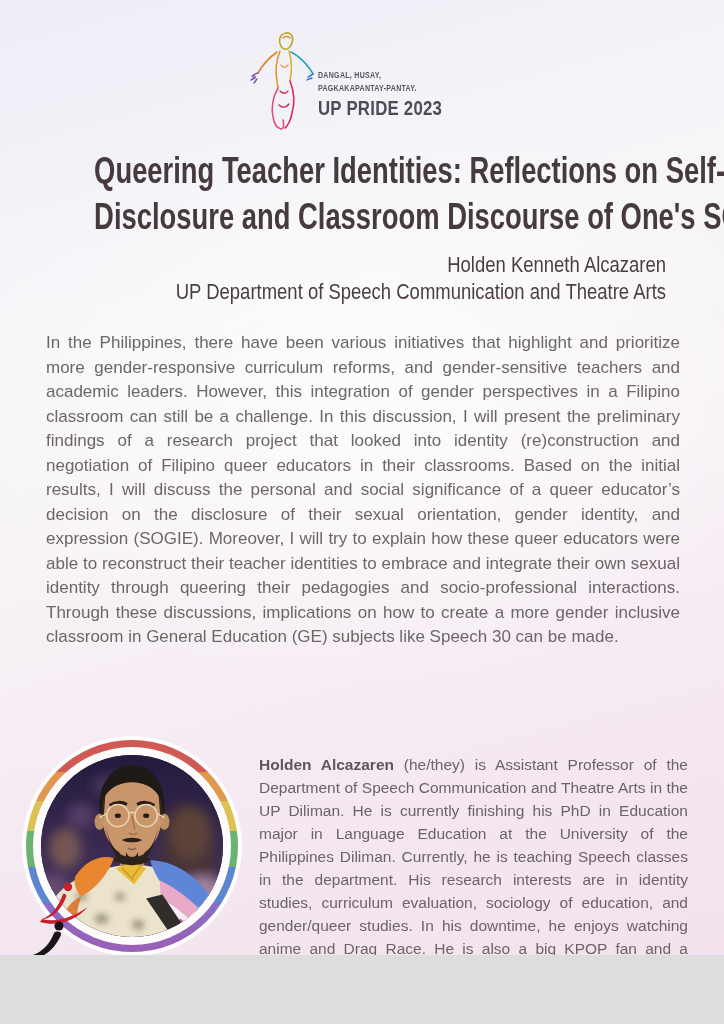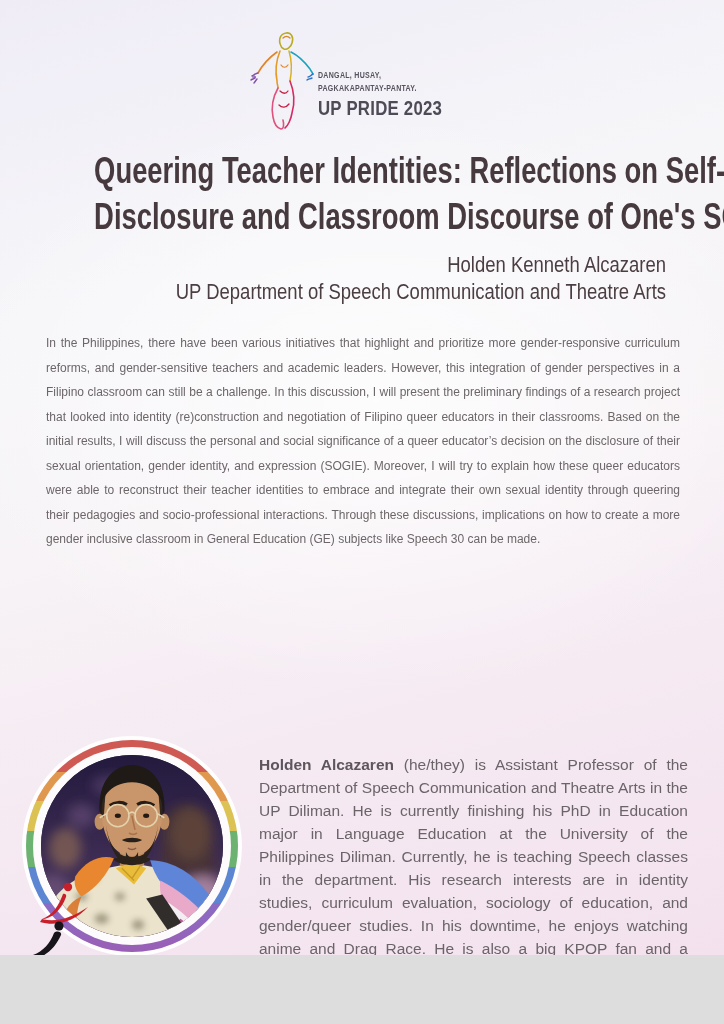--- a/index.html
+++ b/index.html
@@ -43,21 +43,21 @@
   }
   .author-block{margin-top:11px;text-align:right;color:#4b3e42;}
   .author-block .aline{
     font-size:22px;line-height:27px;white-space:nowrap;
     transform:scaleX(.84);transform-origin:50% 50%;
   }
 
   
   .abstract{
     margin:26px 44px 0 46px;
-    font-size:12px;line-height:24.5px;
+    font-size:17px;line-height:24.5px;
     color:#6c6669;text-align:justify;
   }
 
   
   .bio-row{
     position:absolute;left:0;right:0;top:736px;
     display:flex;align-items:flex-start;
     padding-left:26px;padding-right:36px;
   }
   .photo-wrap{position:relative;flex:0 0 auto;width:212px;height:212px;margin-top:4px;}

